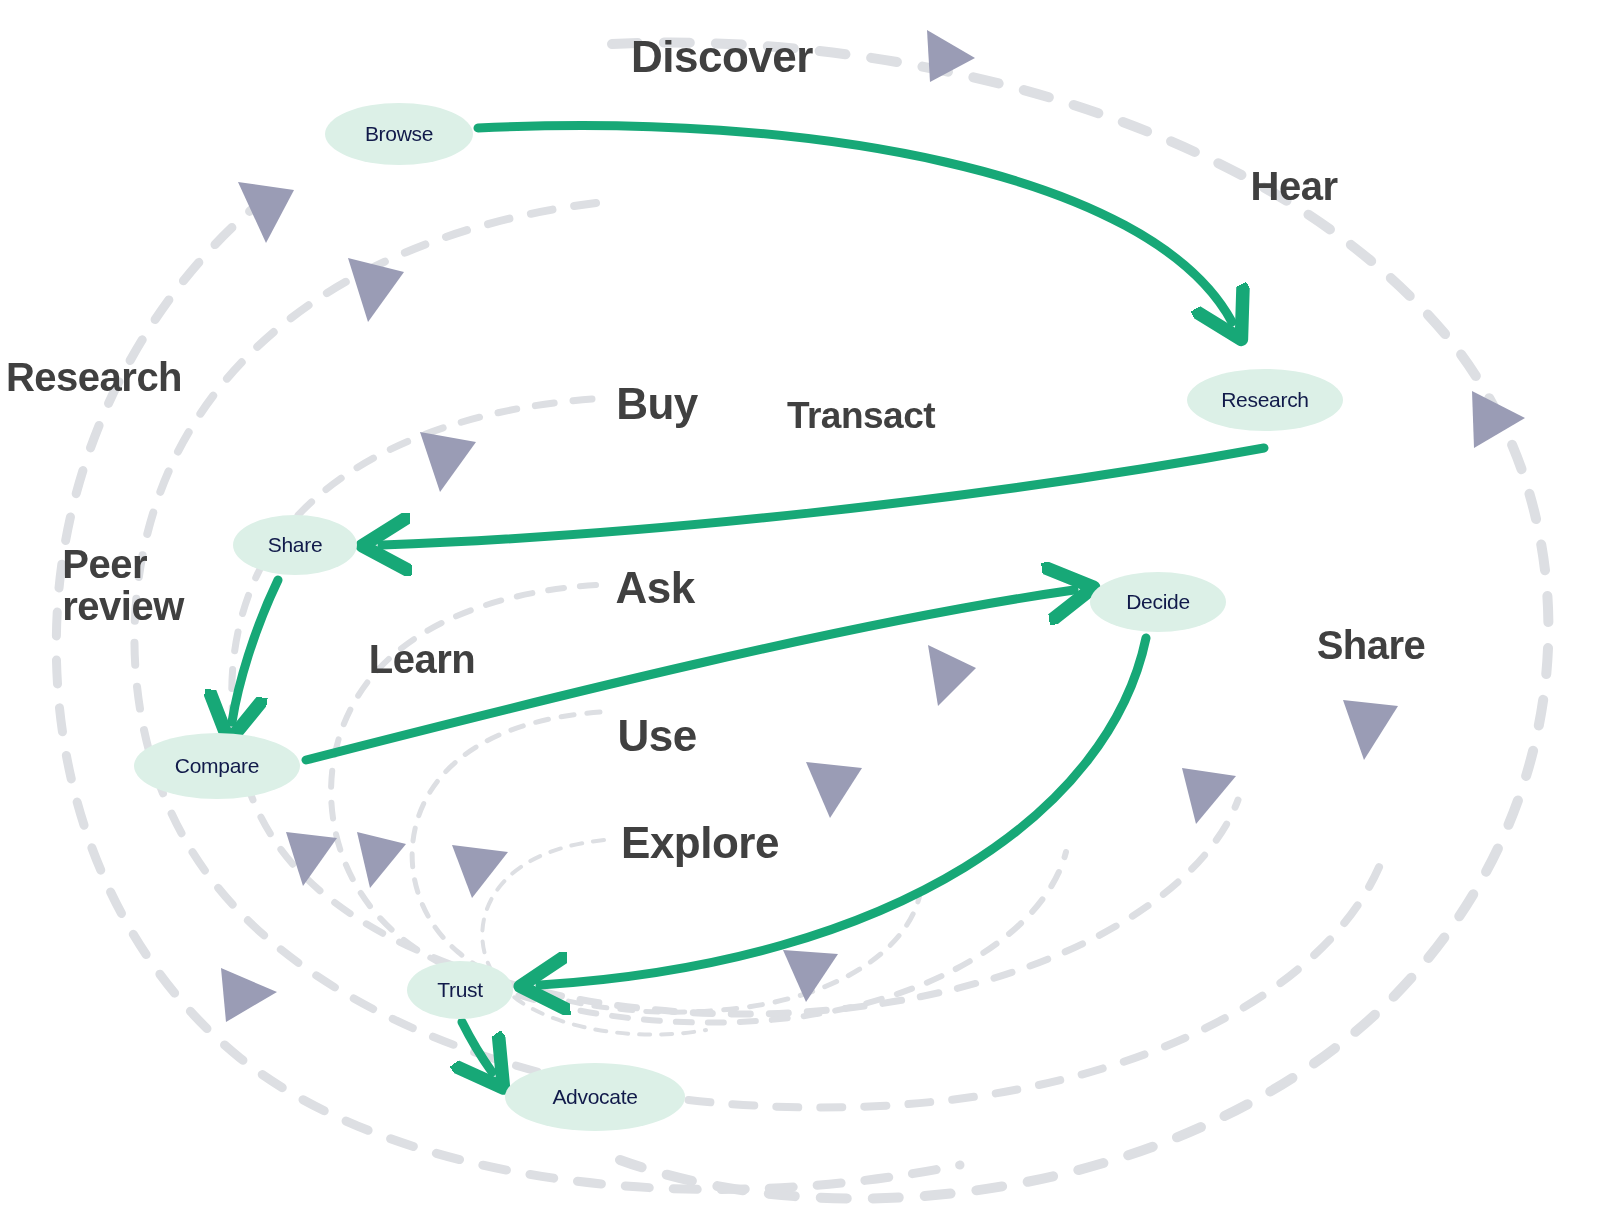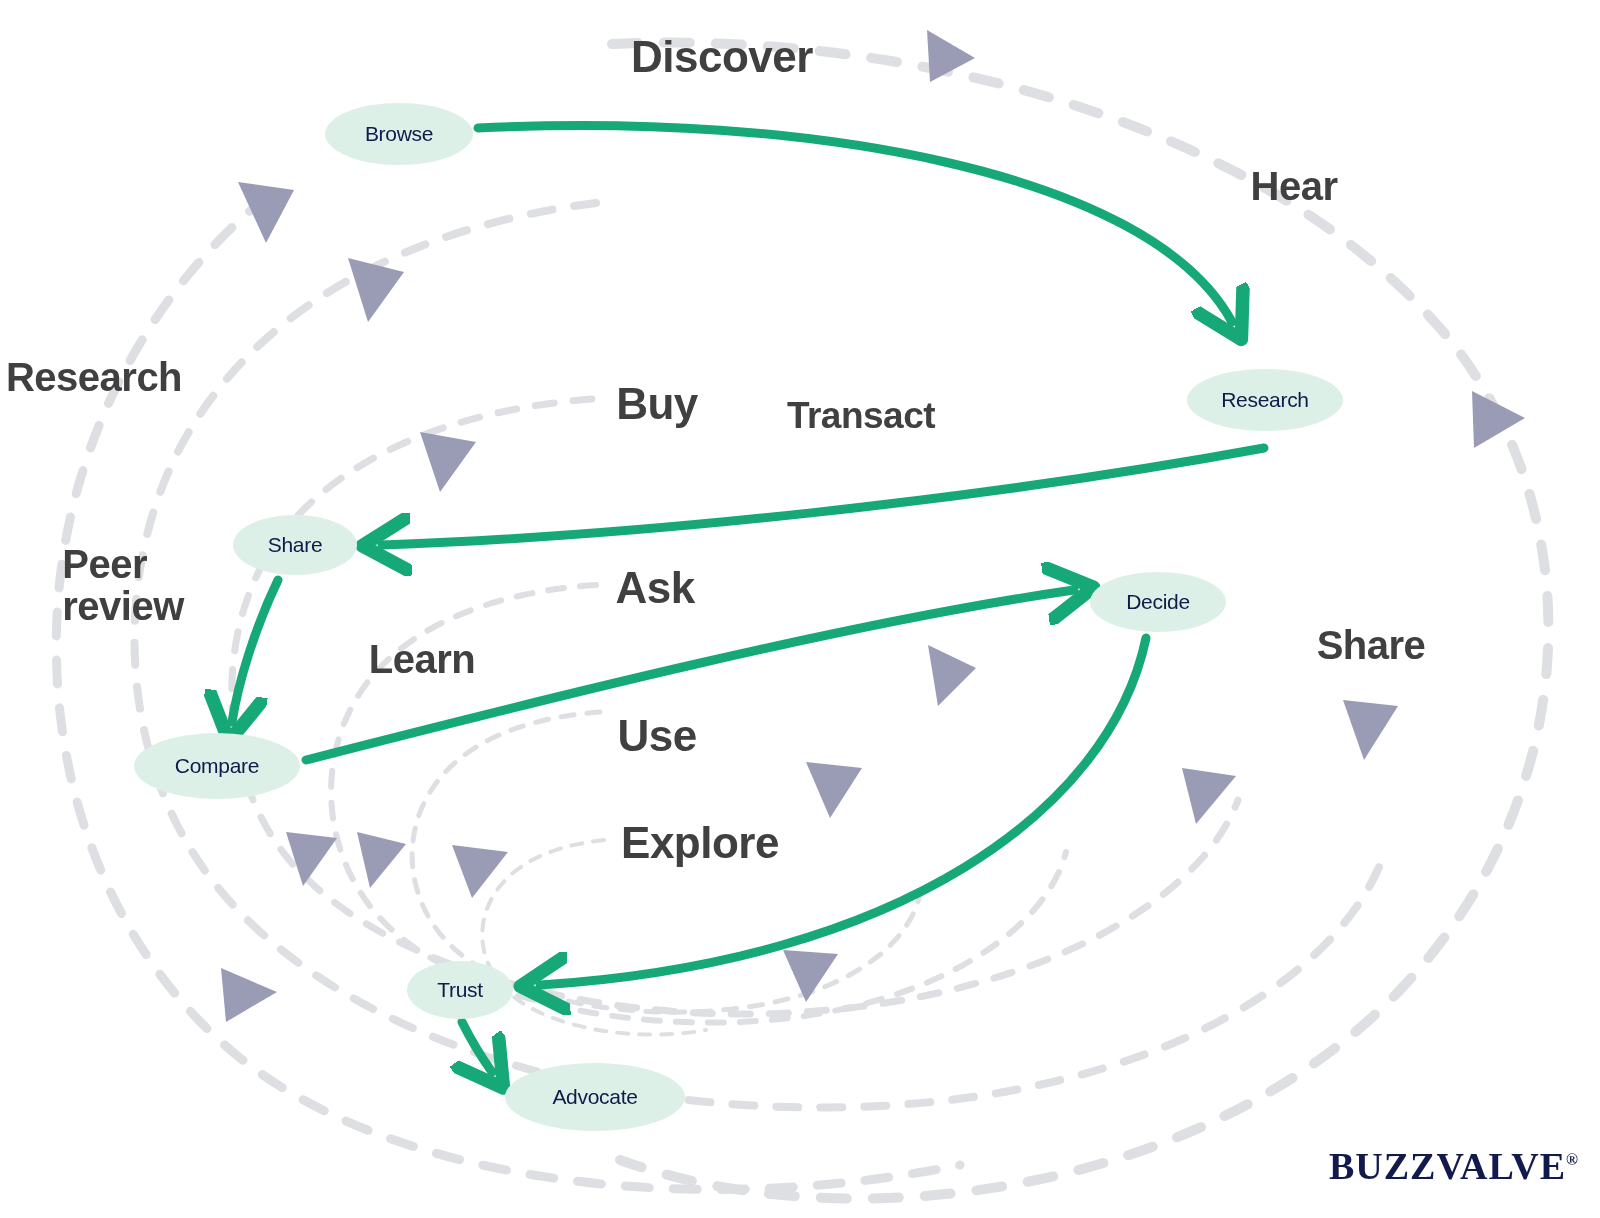--- a/index.html
+++ b/index.html
@@ -175,17 +175,14 @@
   <div class="stage-label mid" style="left:1294px; top:186px;">Hear</div>
   <div class="stage-label mid" style="left:94px;   top:377px;">Research</div>
   <div class="stage-label small" style="left:861px;  top:416px;">Transact</div>
   <div class="stage-label mid two-line" style="left:123px; top:585px; transform:translate(-50%,-50%); text-align:left;">
     <div>Peer</div>
     <div>review</div>
   </div>
   <div class="stage-label mid" style="left:1371px; top:645px;">Share</div>
   <div class="stage-label mid" style="left:422px;  top:659px;">Learn</div>
 
-  <div id="brand-logo">
-    <span>BUZZVALVE</span><span class="reg">®</span>
-  </div>
 
 </div>
 
 </body></html>

